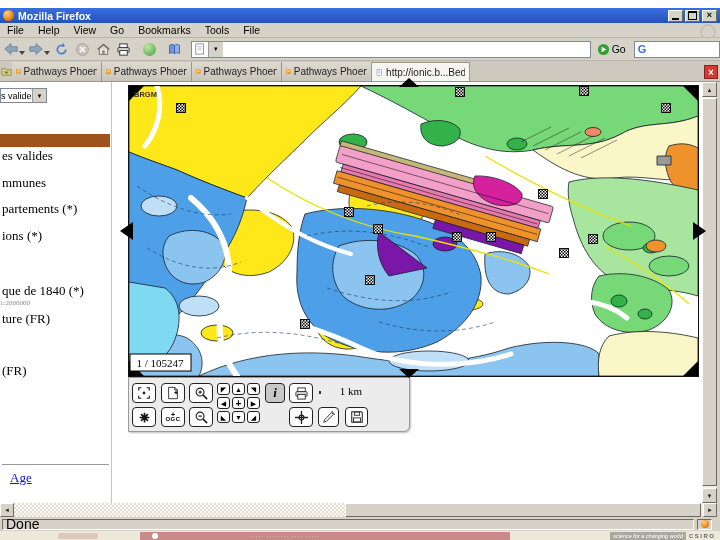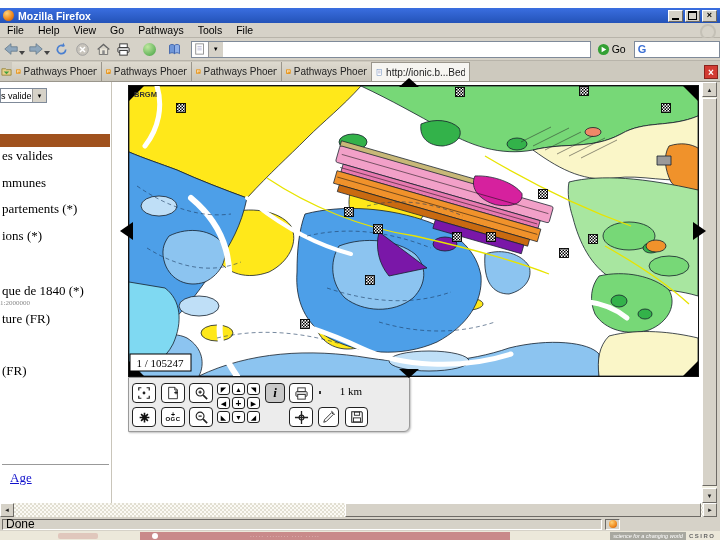--- a/index.html
+++ b/index.html
@@ -90,22 +90,22 @@
   .vscroll{left:702px;top:82px;width:15px;height:421px;background:#F1EFE2;}
   .hscroll{left:0;top:503px;width:717px;height:14px;
     background-image:linear-gradient(45deg,#e2dfd2 25%,transparent 25%,transparent 75%,#e2dfd2 75%),
                      linear-gradient(45deg,#e2dfd2 25%,#fbfaf5 25%,#fbfaf5 75%,#e2dfd2 75%);
     background-size:4px 4px;background-position:0 0,2px 2px;}
   .sbtn{position:absolute;background:#D6D2C8;border:1px solid;border-color:#fff #6d6a65 #6d6a65 #fff;
         display:flex;align-items:center;justify-content:center;font-size:6px;color:#222;box-sizing:border-box;}
   .sthumb{position:absolute;background:#D6D2C8;border:1px solid;border-color:#fff #6d6a65 #6d6a65 #fff;box-sizing:border-box;}
   .winedge{left:717px;top:82px;width:3px;height:449px;background:#D6D2C8;}
   .statusbar{left:0;top:517px;width:717px;height:14px;background:#D6D2C8;display:flex;align-items:center;box-sizing:border-box;}
-  .statusfield{margin-left:2px;width:600px;height:11px;border:1px solid;border-color:#6d6a65 #fff #fff #6d6a65;
-               font-size:12px;padding:0 3px;display:flex;align-items:center;box-sizing:border-box;}
+  .statusfield{margin-left:2px;width:692px;height:11px;border:1px solid;border-color:#6d6a65 #fff #fff #6d6a65;
+               font-size:14px;padding:0 3px;display:flex;align-items:center;box-sizing:border-box;}
   .statusff{margin-left:3px;width:15px;height:11px;border:1px solid;border-color:#6d6a65 #fff #fff #6d6a65;
             display:flex;align-items:center;justify-content:center;box-sizing:border-box;}
   .ffmini{width:8px;height:8px;border-radius:50%;background:radial-gradient(circle at 35% 30%,#ffd27a,#f08a1d 60%,#b54a0c);}
   
   .pinkband{left:140px;top:532px;width:370px;height:8px;background:#C98A8A;}
   .pinkband .dot{position:absolute;left:12px;top:1px;width:6px;height:6px;border-radius:50%;background:#fff;}
   .pinkband .txt{position:absolute;left:110px;top:1px;font-size:5.5px;color:#f4e4e4;letter-spacing:1px;white-space:nowrap;}
   .usgsbox{left:610px;top:532px;width:76px;height:8px;background:#A8A8A0;color:#fff;font-style:italic;
            font-size:5.5px;display:flex;align-items:center;justify-content:center;white-space:nowrap;overflow:hidden;}
   .csiro{left:689px;top:533px;font-size:6px;font-weight:bold;color:#666;letter-spacing:1.5px;}
@@ -134,21 +134,21 @@
     <div class="winbtn" style="margin-right:3px">
         <span>×</span>
       </div>
   </div>
 
   <div class="abs menubar">
     <span>File</span>
     <span>Help</span>
     <span>View</span>
     <span>Go</span>
-    <span>Pathways</span>
+    <span>Bookmarks</span>
     <span>Tools</span>
     <span>File</span>
     <div class="throbber"></div>
   </div>
 
   <div class="abs navbar">
     <div class="navico">
       <svg viewBox="0 0 18 18" width="16" height="16">
           <path d="M16,6.5H9V3L2,9l7,6v-3.5h7z" fill="#8FA7BC" stroke="#5a7286" stroke-width="0.8"></path>
         </svg>

